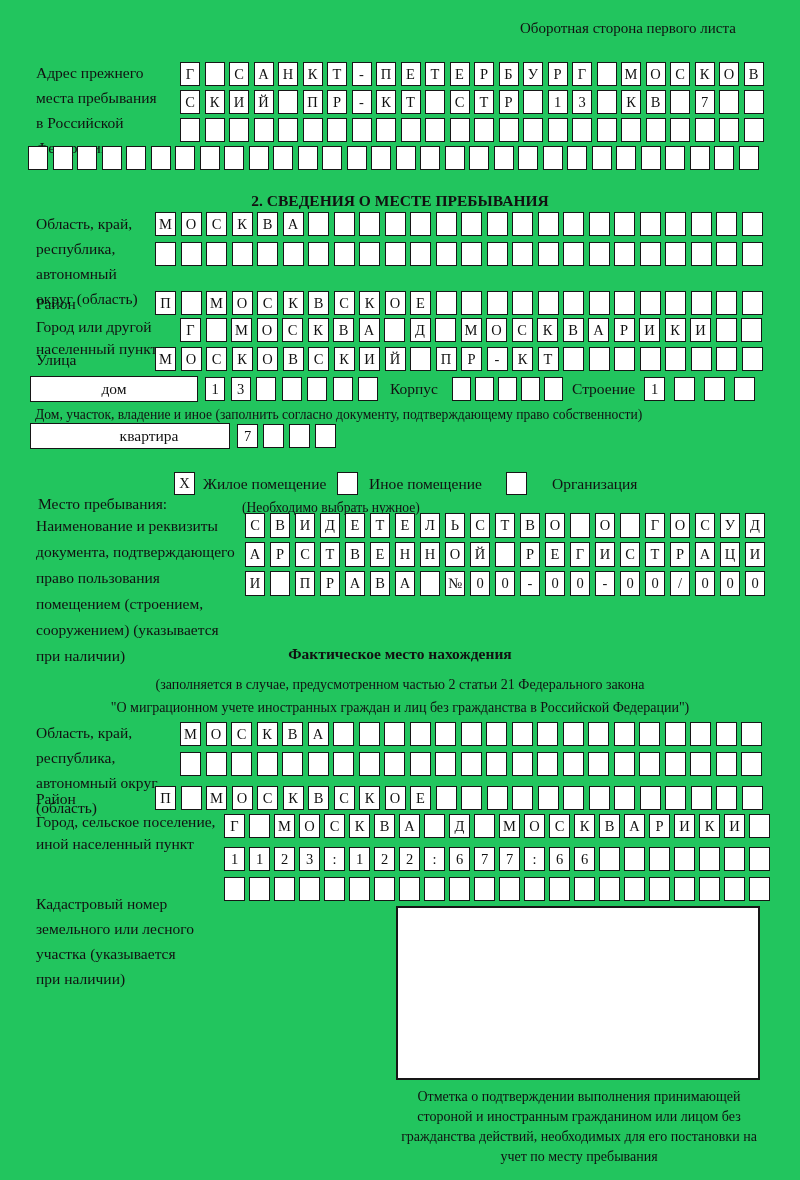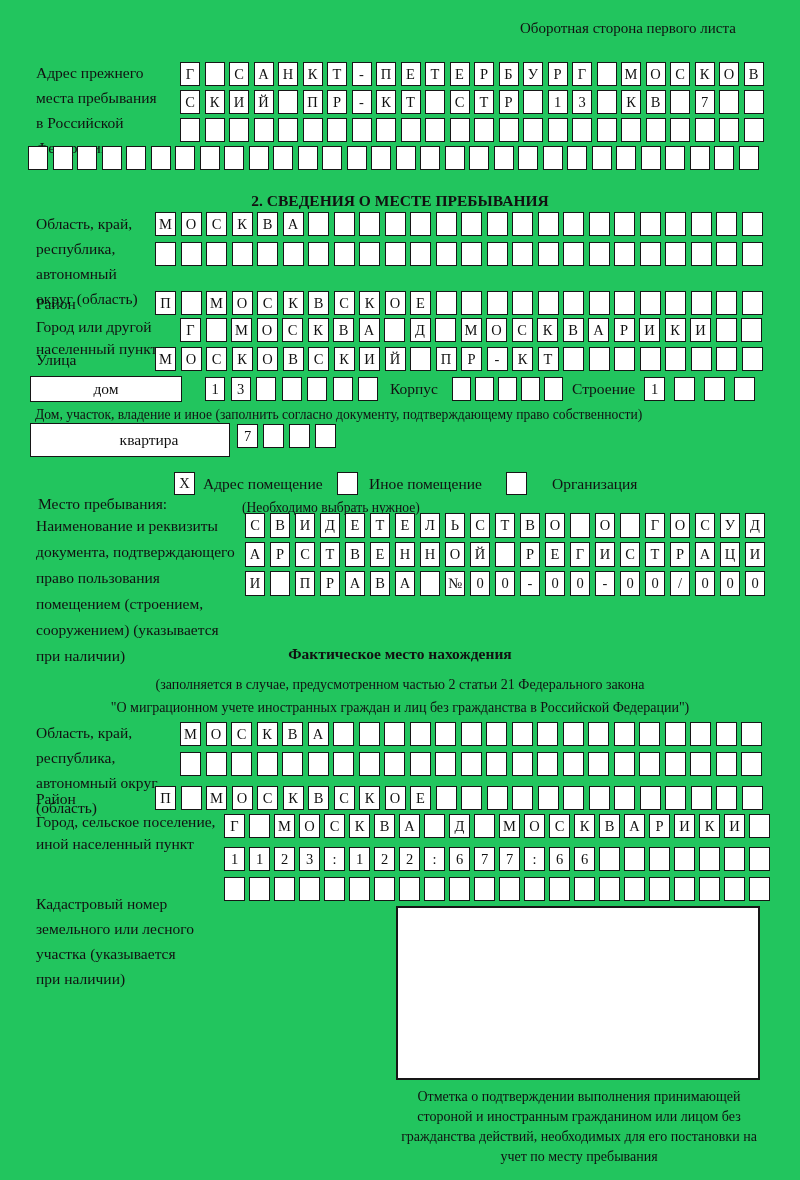--- a/index.html
+++ b/index.html
@@ -295,21 +295,21 @@
       <span class="cell"></span>
       <span class="cell"></span>
       <span class="cell"></span>
       <span class="cell"></span>
       <span class="cell"></span>
       <span class="cell"></span>
       <span class="cell"></span>
       <span class="cell"></span>
     </div>
 
-  <div class="widebox" style="left:30px;top:376px;width:152px;height:26px;">дом</div>
+  <div class="widebox" style="left:30px;top:376px;width:168px;height:26px;">дом</div>
   <div class="boxrow" style="left:205px;top:377px;--w:20px;--g:5.5px;">
       <span class="cell">1</span>
       <span class="cell">3</span>
       <span class="cell"></span>
       <span class="cell"></span>
       <span class="cell"></span>
       <span class="cell"></span>
       <span class="cell"></span>
     </div>
   <div class="inline-lbl" style="left:390px;top:377px;">Корпус</div>
@@ -322,31 +322,31 @@
     </div>
   <div class="inline-lbl" style="left:572px;top:377px;">Строение</div>
   <div class="boxrow" style="left:644px;top:377px;--w:21px;--g:9px;">
       <span class="cell">1</span>
       <span class="cell"></span>
       <span class="cell"></span>
       <span class="cell"></span>
     </div>
   <div class="cap" style="left:35px;top:406px;">Дом, участок, владение и иное (заполнить согласно документу, подтверждающему право собственности)</div>
 
-  <div class="widebox" style="left:30px;top:423px;width:200px;height:34px;padding-left:38px;">квартира</div>
+  <div class="widebox" style="left:30px;top:423px;width:200px;height:26px;padding-left:38px;">квартира</div>
   <div class="boxrow" style="left:237px;top:424px;--w:21px;--g:5px;">
       <span class="cell">7</span>
       <span class="cell"></span>
       <span class="cell"></span>
       <span class="cell"></span>
     </div>
 
   <div class="inline-lbl" style="left:38px;top:472px;margin-top:20px;">Место пребывания:</div>
   <div class="chk" style="left:174px;top:472px;">X</div>
-  <div class="inline-lbl" style="left:203px;top:472px;">Адрес помещение</div>
+  <div class="inline-lbl" style="left:203px;top:472px;">Жилое помещение</div>
   <div class="chk" style="left:337px;top:472px;"></div>
   <div class="inline-lbl" style="left:369px;top:472px;">Иное помещение</div>
   <div class="chk" style="left:506px;top:472px;"></div>
   <div class="inline-lbl" style="left:552px;top:472px;">Организация</div>
   <div class="cap" style="left:242px;top:499px;">(Необходимо выбрать нужное)</div>
 
   <div class="lbl" style="left:36px;top:513px;line-height:26px;">
     <span>Наименование и реквизиты</span>
     <span>документа, подтверждающего</span>
     <span>право пользования</span>

